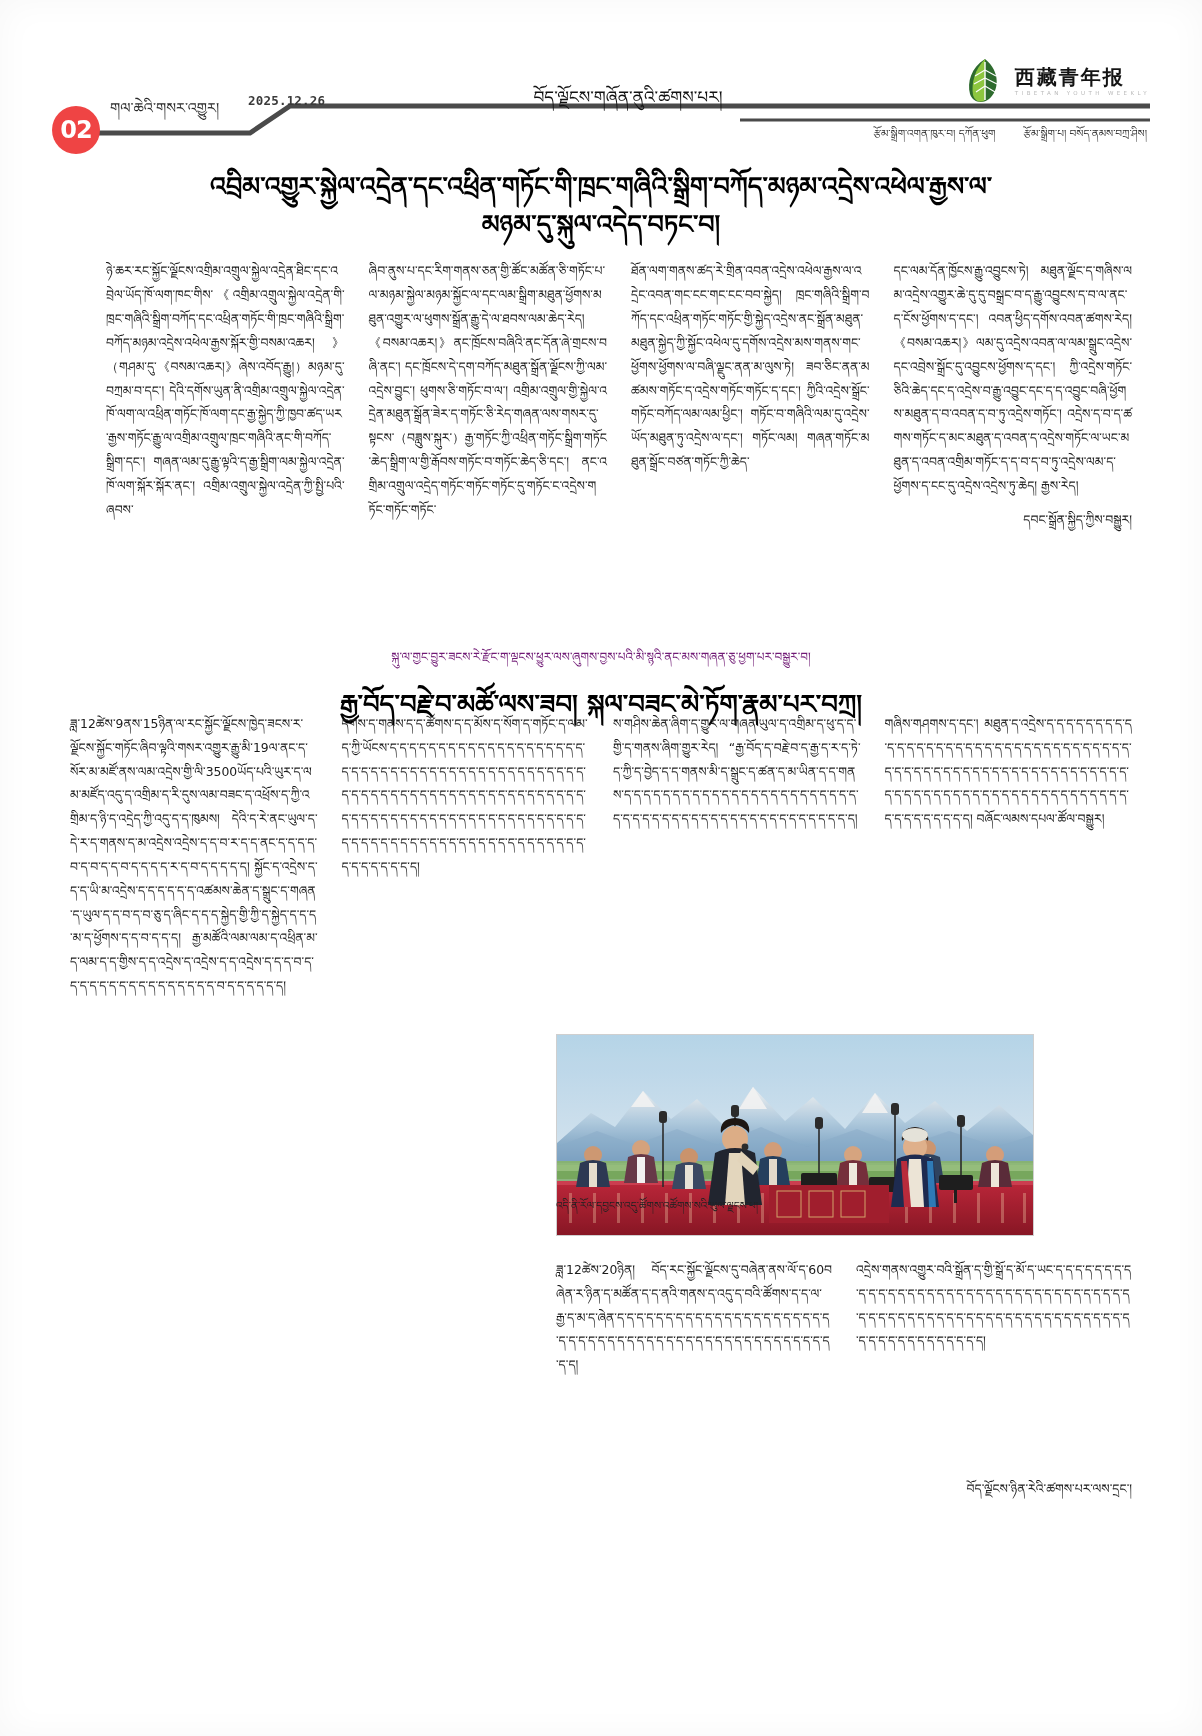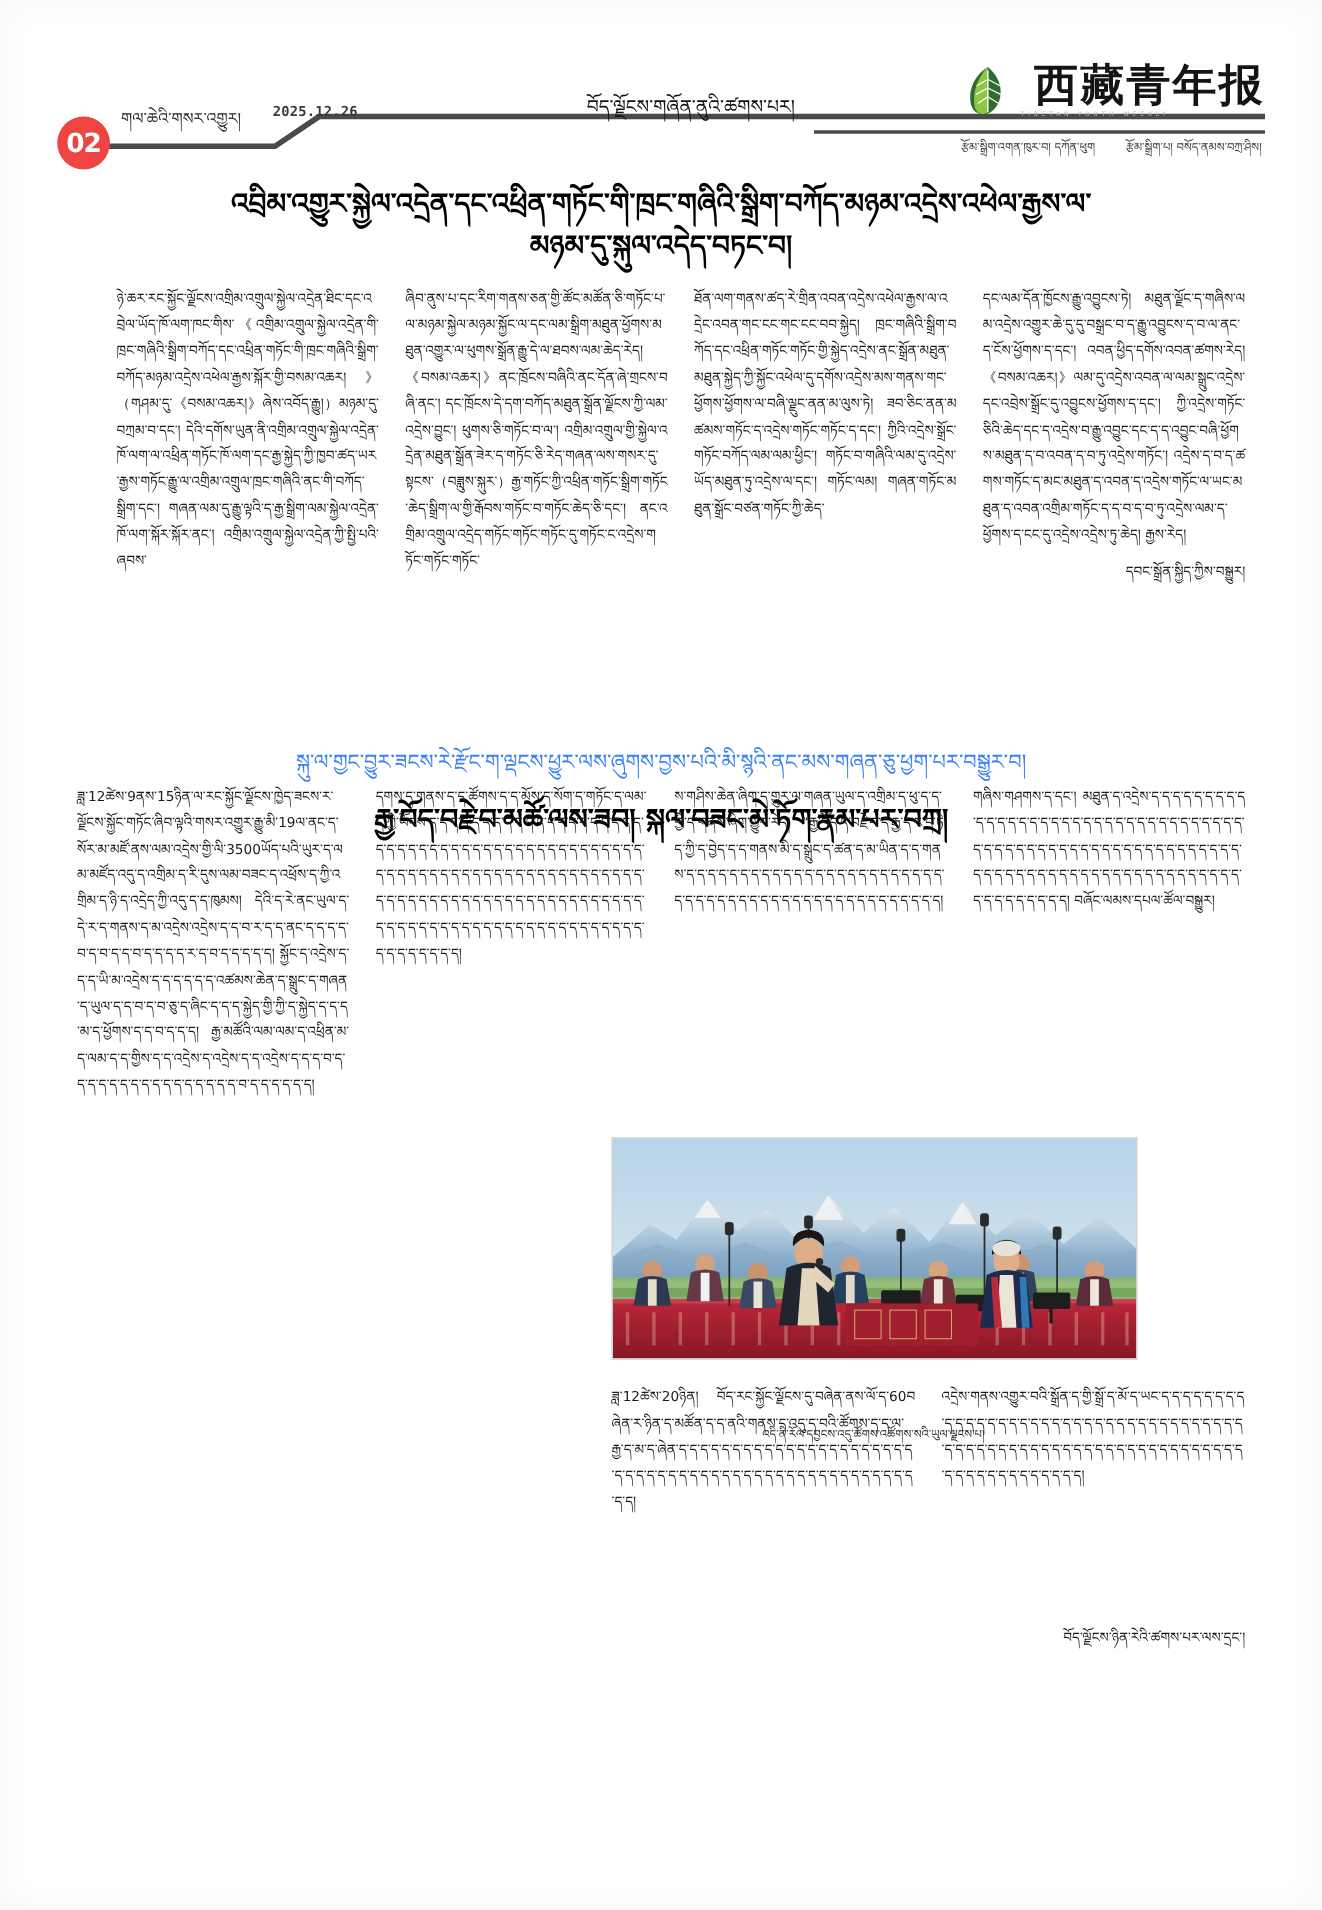--- a/index.html
+++ b/index.html
@@ -101,26 +101,25 @@
     top: 58px;
     display: flex;
     align-items: center;
     gap: 10px;
     z-index: 3;
   }
   .brand-logo { width: 40px; height: 46px; }
   .brand-text { display: flex; flex-direction: column; }
   .brand-cn {
     font-family: "DejaVu Sans", sans-serif;
-    font-size: 40px;
+    font-size: 20px;
     font-weight: bold;
     color: #141414;
     letter-spacing: 2px;
     line-height: 1;
-    margin-left: 12px;
   }
   .brand-en {
     font-family: "DejaVu Sans", sans-serif;
     font-size: 5.5px;
     color: #b9b9b9;
     letter-spacing: 3.4px;
     margin-top: 3px;
   }
 
   .credits {
@@ -178,24 +177,23 @@
   
   .article2 {
     position: absolute;
     left: 70px;
     top: 648px;
     width: 1062px;
   }
   .a2-kicker {
     text-align: center;
     font-family: "DejaVu Sans", sans-serif;
-    font-size: 19px;
-    color: #3b82f6;
+    font-size: 12px;
+    color: #701a75;
     line-height: 1.5;
-    margin-top: 31px;
   }
   .a2-headline {
     text-align: center;
     font-family: "DejaVu Sans", sans-serif;
     font-weight: bold;
     font-size: 26px;
     line-height: 1.4;
     margin-top: 20px;
     color: #000;
   }
@@ -233,23 +231,22 @@
     top: 1034px;
     width: 476px;
     height: 200px;
     border: 1px solid #cfcfcf;
     overflow: hidden;
     background: #cfe3f2;
   }
   .photo-caption {
     position: absolute;
     left: 556px;
-    top: 1292px;
+    top: 1194px;
     width: 476px;
-    text-align: center;
     font-family: Liberation Mono, monospace;
     font-size: 10.5px;
     color: #222;
   }
 
   .a3-body {
     position: absolute;
     left: 556px;
     top: 1258px;
     width: 576px;

